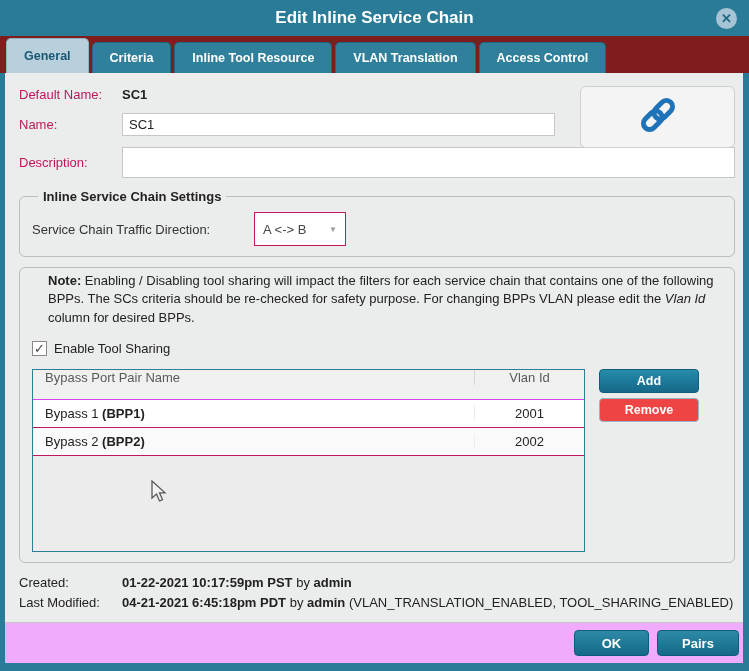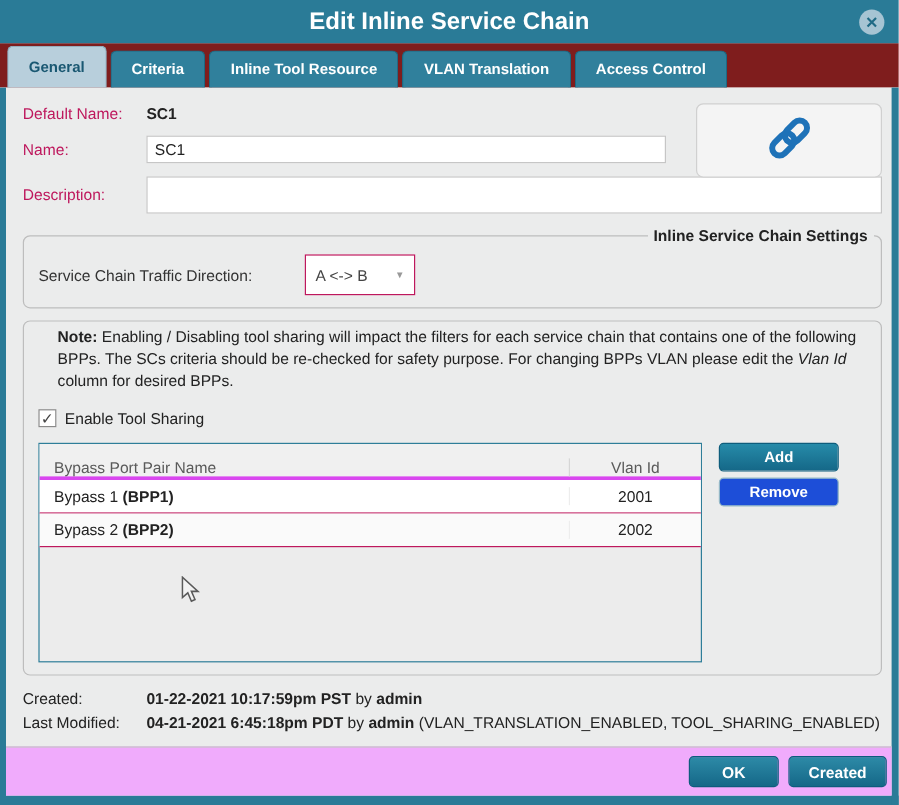--- a/index.html
+++ b/index.html
@@ -2,21 +2,21 @@
 <html><head>
 <meta charset="utf-8">
 <style>
   * { margin:0; padding:0; box-sizing:border-box; }
   html,body { width:749px; height:671px; font-family:"Liberation Sans", sans-serif; background:#fff; }
   .dialog { width:749px; height:671px; position:relative; }
 
   
   .titlebar { height:36px; background:#2a7b97; position:relative;
               display:flex; align-items:center; justify-content:center; }
-  .titlebar .title { color:#fff; font-size:20px; font-weight:bold; }
+  .titlebar .title { color:#fff; font-size:17px; font-weight:bold; }
   .close-btn { position:absolute; right:12px; top:8px; width:21px; height:21px;
                border-radius:50%; background:#a6c4d3; color:#1f6a85; font-size:13px;
                font-weight:bold; display:flex; align-items:center; justify-content:center;
                cursor:pointer; line-height:1; }
 
   
   .tabbar { height:37px; background:#7f1d1d; display:flex; align-items:flex-end; padding-left:6px; }
   .tab { height:31px; padding:0 17px; display:flex; align-items:center;
          background:#30809c; color:#fff; font-size:12.5px; font-weight:bold;
          border:1px solid #1d6983; border-bottom:none; border-radius:5px 5px 0 0;
@@ -35,21 +35,21 @@
                 padding:0 6px; font-family:"Liberation Sans", sans-serif; color:#222; }
   .name-input { width:433px; }
   .desc-input { flex:1; height:31px; }
 
   .link-card { position:absolute; top:13px; right:8px; width:155px; height:62px;
                background:#f4f4f4; border:1px solid #d0d0d0; border-radius:6px;
                display:flex; align-items:center; justify-content:center; cursor:pointer; }
 
   fieldset { border:1px solid #bdbdbd; border-radius:6px; padding:4px 12px 10px 12px;
              margin-bottom:10px; }
-  legend { font-size:13px; font-weight:bold; color:#222; padding:0 5px; margin-left:6px;text-align:right; }
+  legend { font-size:13px; font-weight:bold; color:#222; padding:0 5px; margin-left:6px; }
 
   .direction-row { display:flex; align-items:center; margin-top:4px; }
   .direction-label { font-size:13px; color:#333; width:222px; }
   .select-box { width:92px; height:24px; background:#fff; border:1px solid #be185d;
                 display:flex; align-items:center; justify-content:space-between;
                 padding:16px 8px; font-size:13px; color:#444; cursor:pointer; }
   .select-arrow { font-size:8px; color:#999; }
 
   .note { font-size:13px; color:#222; line-height:1.42; max-width:690px;margin-left:16px; }
   .note .b { font-weight:bold; }
@@ -57,35 +57,35 @@
 
   .checkbox-row { display:flex; align-items:center; margin-top:14px; cursor:pointer; }
   .checkbox { width:15px; height:15px; border:1px solid #8a8a8a; background:#fff;
               margin-right:7px; display:flex; align-items:center; justify-content:center;
               font-size:13px; color:#444; line-height:1; }
   .checkbox-label { font-size:13px; color:#222; }
 
   .table-zone { display:flex; margin-top:13px; gap:14px; }
   .bpp-table { width:553px; height:183px; border:1px solid #2e7e99; background:#ececec;
                position:relative; }
-  .t-head { display:flex; height:30px; background:#f0f0f0; border-bottom:3px solid #d946ef;
-            align-items:flex-end; color:#5a5a5a; font-size:13px;gap:23px; }
+  .t-head { display:flex; height:30px; background:#f0f0f0; border-bottom:1px solid #d946ef;
+            align-items:flex-start; color:#5a5a5a; font-size:13px;gap:23px; }
   .t-row  { display:flex; height:28px; align-items:center; font-size:13px; color:#222;
             border-bottom:1px solid #be185d; background:#fff; cursor:pointer; }
   .t-row:nth-child(3) { background:#fafafa; }
   .c-name { flex:1; padding-left:12px; }
   .c-vlan { width:110px; text-align:center; border-left:1px solid #d6d6d6; }
   .t-row .c-vlan { border-left:1px solid #ededed; }
   .bold { font-weight:bold; }
 
   .btn-col { width:100px; display:flex; flex-direction:column; gap:5px; }
   .btn { height:24px; border-radius:4px; color:#fff; font-size:12.5px; font-weight:bold;
          display:flex; align-items:center; justify-content:center; cursor:pointer; }
   .btn-add { background:linear-gradient(#268ba9,#156888); border:1px solid #0e5d7c; }
-  .btn-remove { background:#1d4ed8; border:1px solid #93b7c6; }
+  .btn-remove { background:#ef4444; border:1px solid #93b7c6; }
 
   .cursor-arrow { position:absolute; left:118px; top:110px; }
 
   .meta-row { display:flex; font-size:13px; color:#222; line-height:20px; }
   .meta-label { width:103px; flex-shrink:0; }
 
   
   .footer { height:41px; background:#f0abfc; border-top:1px solid #c6c6c6;
             display:flex; align-items:center; justify-content:flex-end; gap:8px;
             padding-right:4px; }
@@ -193,17 +193,17 @@
       </div>
       <div class="meta-row">
         <span class="meta-label">Last Modified:</span>
         <span><span class="bold">04-21-2021 6:45:18pm PDT</span>&nbsp;<span>by</span>&nbsp;<span class="bold">admin</span>&nbsp;<span>(VLAN_TRANSLATION_ENABLED, TOOL_SHARING_ENABLED)</span></span>
       </div>
 
     </div>
 
     <div class="footer">
       <div class="btn btn-ok">OK</div>
-      <div class="btn btn-cancel">Created</div>
+      <div class="btn btn-cancel">Pairs</div>
     </div>
   </div>
 
 </div>
 
 </body></html>

